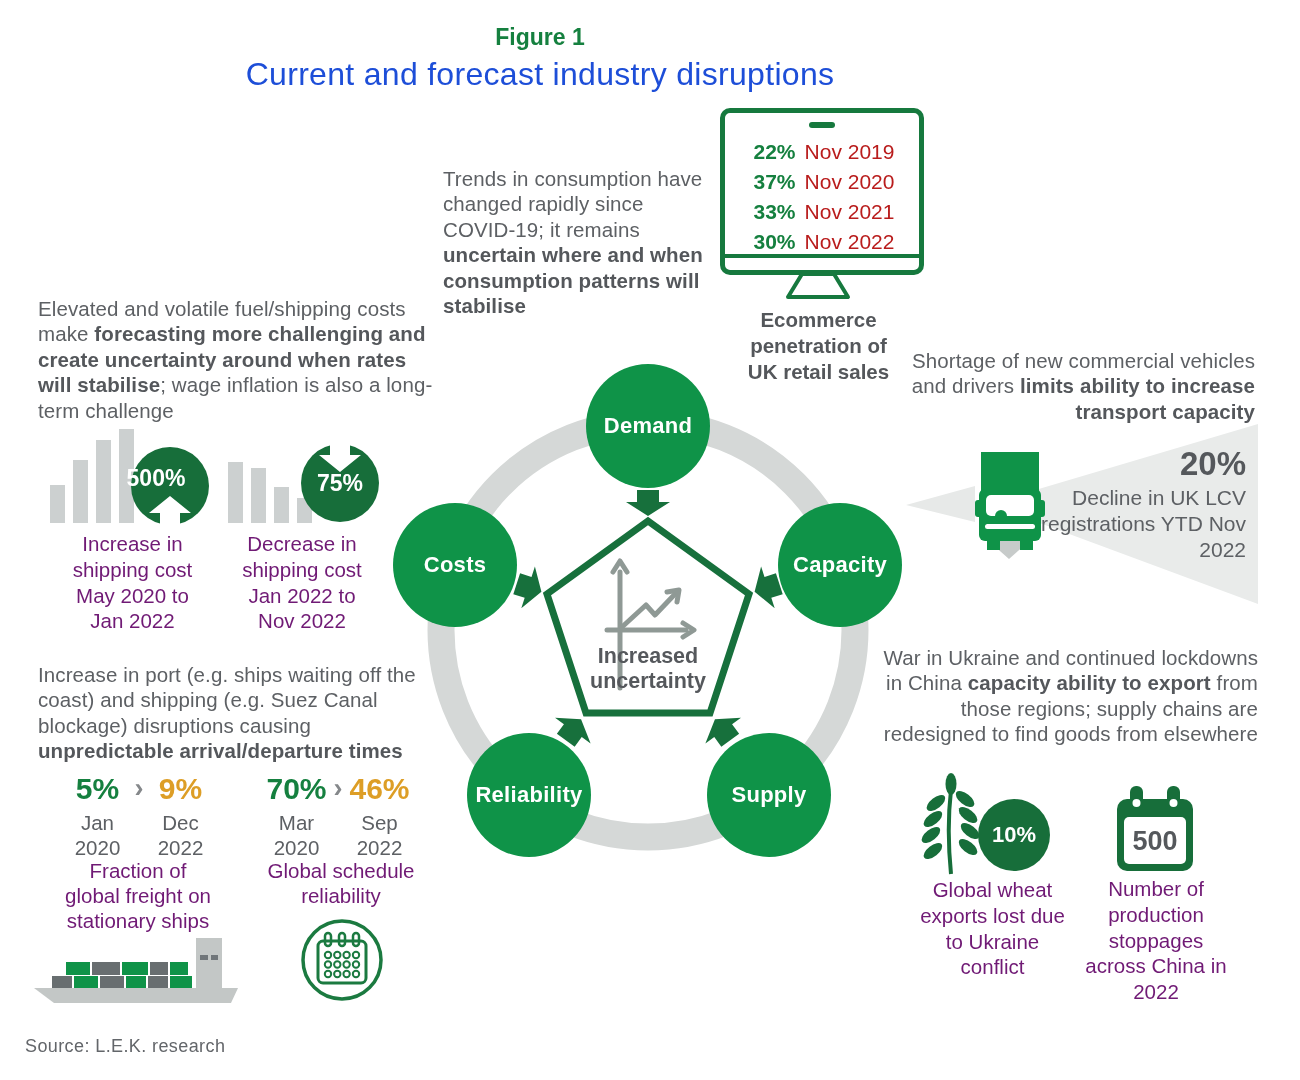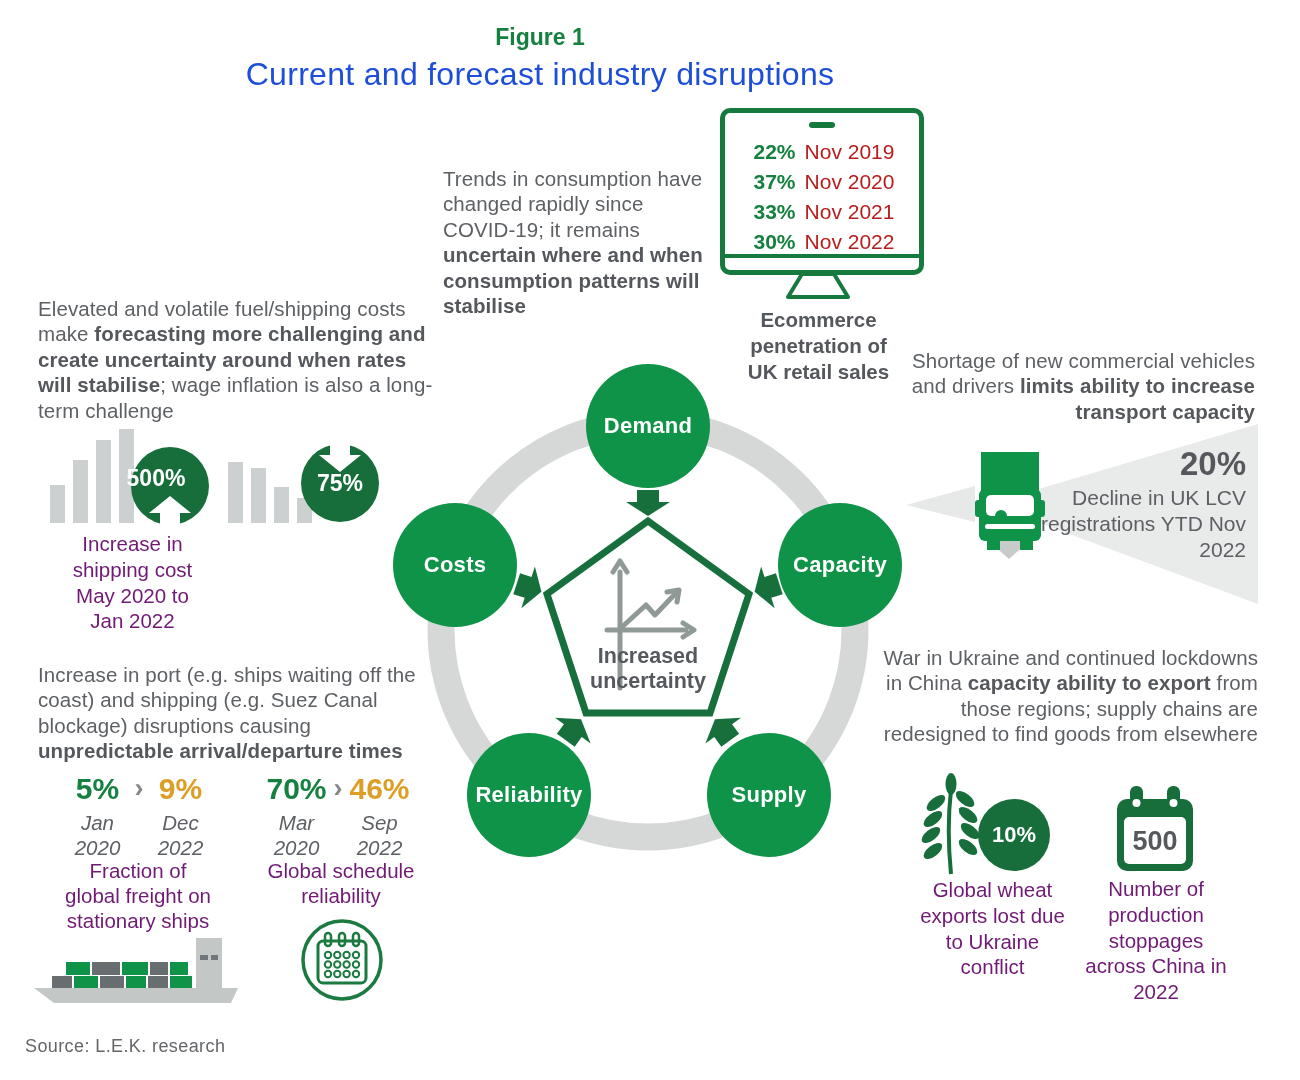--- a/index.html
+++ b/index.html
@@ -24,21 +24,21 @@
   .mrow .pct{color:#15803f;font-weight:700;width:46px;text-align:right;}
   .mrow .mdate{color:#b91c1c;}
   #monitor .screenline{position:absolute;left:0;right:0;bottom:12px;height:4px;background:#16793e;}
   #center-label{left:560px;top:644px;width:176px;text-align:center;font-weight:700;font-size:21.5px;color:#55585c;line-height:1.15;}
   .pct-group{position:absolute;display:flex;align-items:flex-start;justify-content:center;gap:4px;}
   .pct-col{display:flex;flex-direction:column;align-items:center;}
   .pct-big{font-size:30px;font-weight:700;line-height:1;}
   .pct-from{color:#15803f;}
   .pct-to{color:#dd9e26;}
   .pct-chev{font-size:27px;font-weight:700;color:#85888b;line-height:1;margin-top:1px;}
-  .pct-date{font-size:20.5px;color:#5d6064;text-align:center;line-height:1.22;margin-top:6px;width:66px;font-style:italic;}
+  .pct-date{font-size:20.5px;color:#5d6064;text-align:center;line-height:1.22;margin-top:6px;width:66px;}
   #lcv-block{left:1040px;top:446px;width:206px;text-align:right;}
   #lcv-val{font-size:33px;font-weight:700;color:#55585c;line-height:1.1;}
   #lcv-cap{font-size:21px;color:#5d6064;line-height:1.22;margin-top:3px;}
   #cal-500{left:1117px;top:821px;width:76px;height:41px;font-size:27px;color:#55585c;display:flex;align-items:center;justify-content:center;font-weight:700;}
   #source{left:25px;top:1036px;font-size:18px;color:#63666a;letter-spacing:.4px;}
 </style>
 </head>
 <body>
 
 <div id="canvas">
@@ -210,20 +210,21 @@
     <path d="M 34 2 L 66 2 L 80 25 L 20 25 Z" fill="#fff" stroke="#16793e" stroke-width="4" stroke-linejoin="round"></path>
   </svg>
   <div class="abs cap bold" style="left:737px;top:307px;width:163px;">Ecommerce penetration of UK retail sales</div>
 
   <p class="abs body-text" style="left:38px;top:296px;width:402px;margin:0;">
     <span>Elevated and volatile fuel/shipping costs make </span><b>forecasting more challenging and create uncertainty around when rates will stabilise</b><span>; wage inflation is also a long-term challenge</span>
   </p>
   <div class="abs circle-val" style="left:117px;top:448px;width:78px;height:60px;font-size:23px;">500%</div>
   <div class="abs circle-val" style="left:303px;top:455px;width:74px;height:56px;font-size:23px;">75%</div>
   <div class="abs cap" style="left:60px;top:531px;width:145px;">Increase in shipping cost May 2020 to Jan 2022</div>
+  <div class="abs cap" style="left:228px;top:531px;width:148px;">Decrease in shipping cost Jan 2022 to Nov 2022</div>
 
   <p class="abs body-text right" style="left:895px;top:348px;width:360px;margin:0;">
     <span>Shortage of new commercial vehicles and drivers </span><b>limits ability to increase transport capacity</b>
   </p>
   <div class="abs" id="lcv-block">
     <div id="lcv-val">20%</div>
     <div id="lcv-cap">Decline in UK LCV registrations YTD Nov 2022</div>
   </div>
 
   <p class="abs body-text right" style="left:868px;top:645px;width:390px;margin:0;">

